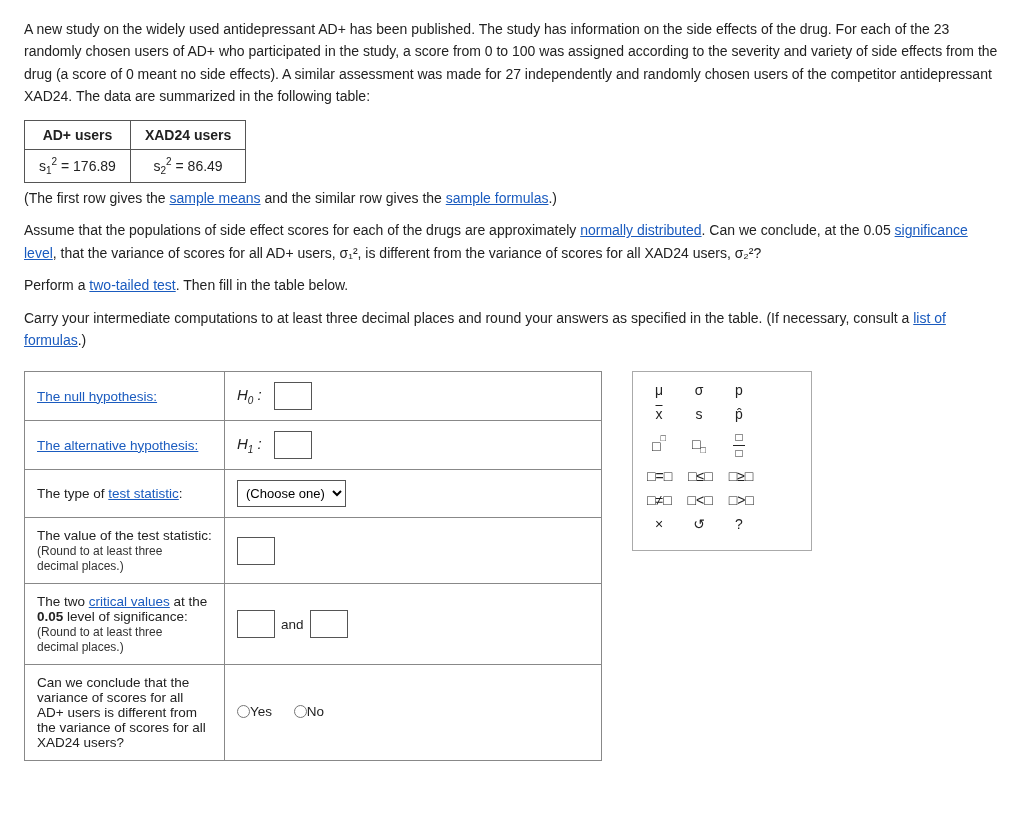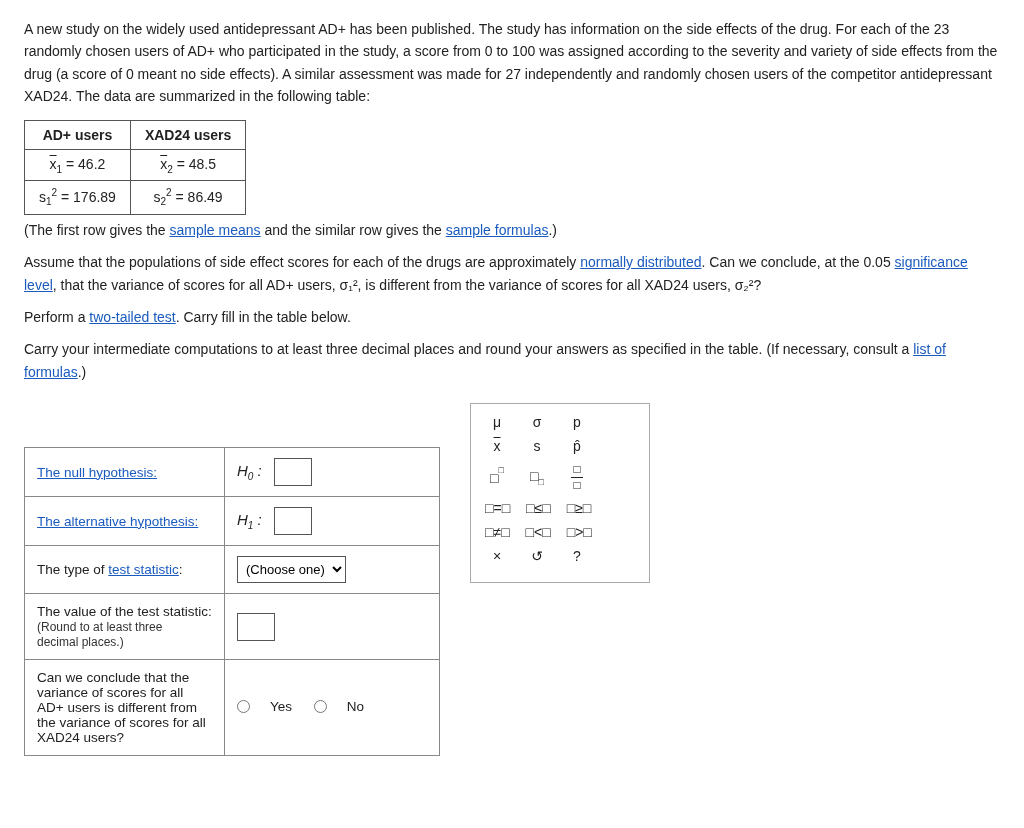--- a/index.html
+++ b/index.html
@@ -26,23 +26,22 @@
       text-align: center;
     }
     .data-table th {
       background: #fff;
       font-weight: bold;
     }
 
     
     .answer-table {
       border-collapse: collapse;
-      width: 416px;
+      width: 578px;
       font-size: 13.5px;
-      margin-top: 44px;
     }
     .answer-table td {
       border: 1px solid #888;
       padding: 10px 12px;
       vertical-align: middle;
     }
     .answer-table .label-cell {
       width: 200px;
       background: #fff;
     }
@@ -105,21 +104,21 @@
 
     .critical-cell {
       display: flex;
       align-items: center;
       gap: 6px;
     }
 
     .radio-label {
       display: inline-flex;
       align-items: center;
-      gap: 20px;
+      gap: 0;
       margin-right: 18px;
       cursor: pointer;
     }
 
     sup { font-size: 10px; }
     sub { font-size: 10px; }
 
     .layout-row {
       display: flex;
       align-items: flex-start;
@@ -147,47 +146,39 @@
 <table class="data-table">
   <thead>
     <tr>
       <th>AD+ users</th>
       <th>XAD24 users</th>
     </tr>
   </thead>
   <tbody>
     <tr>
       <td>
-        <span style="text-decoration: overline; margin-right:0">x</span><sub>1</sub> = 46.2
-      </td>
-      <td>
-        <span style="text-decoration: overline;">x</span><sub>2</sub> = 48.5
-      </td>
-    </tr>
-    <tr>
-      <td>
         s<sub>1</sub><sup>2</sup> = 176.89
       </td>
       <td>
         s<sub>2</sub><sup>2</sup> = 86.49
       </td>
     </tr>
   </tbody>
 </table>
 
 <p>
   <span>(The first row gives the </span><a>sample means</a><span> and the similar row gives the </span><a>sample formulas</a><span>.)</span>
 </p>
 
 <p>
   <span>Assume that the populations of side effect scores for each of the drugs are approximately </span><a>normally distributed</a><span>. Can we conclude, at the 0.05 </span><a>significance level</a><span>, that the variance of scores for all AD+ users, σ₁², is different from the variance of scores for all XAD24 users, σ₂²?</span>
 </p>
 
 <p>
-  <span>Perform a </span><a>two-tailed test</a><span>. Carry fill in the table below.</span>
+  <span>Perform a </span><a>two-tailed test</a><span>. Then fill in the table below.</span>
 </p>
 
 <p>
   <span>Carry your intermediate computations to at least three decimal places and round your answers as specified in the table. (If necessary, consult a </span><a>list of formulas</a><span>.)</span>
 </p>
 
 <div class="layout-row">
 
   <table class="answer-table">
     <tbody>
@@ -230,20 +221,34 @@
       <tr>
         <td class="label-cell">
           <span>The value of the test statistic:<br>
           <span style="font-size:12px; color:#333;">(Round to at least three<br>decimal places.)</span></span>
         </td>
         <td class="input-cell">
           <input type="text" class="sq-input" style="width: 38px; height: 28px;">
         </td>
       </tr>
 
+      <tr>
+        <td class="label-cell">
+          <span>The two <a>critical values</a> at the<br>
+          <strong>0.05</strong> level of significance:<br>
+          <span style="font-size:12px; color:#333;">(Round to at least three<br>decimal places.)</span></span>
+        </td>
+        <td class="input-cell">
+          <div class="critical-cell">
+            <input type="text" class="sq-input" style="width: 38px; height: 28px;">
+            <span>and</span>
+            <input type="text" class="sq-input" style="width: 38px; height: 28px;">
+          </div>
+        </td>
+      </tr>
 
       <tr>
         <td class="label-cell">
           <span>Can we conclude that the variance of scores for all AD+ users is different from the variance of scores for all XAD24 users?</span>
         </td>
         <td class="input-cell">
           <label class="radio-label">
             <input type="radio" name="conclude" value="yes" style="">
             <span>Yes</span>
           </label>

